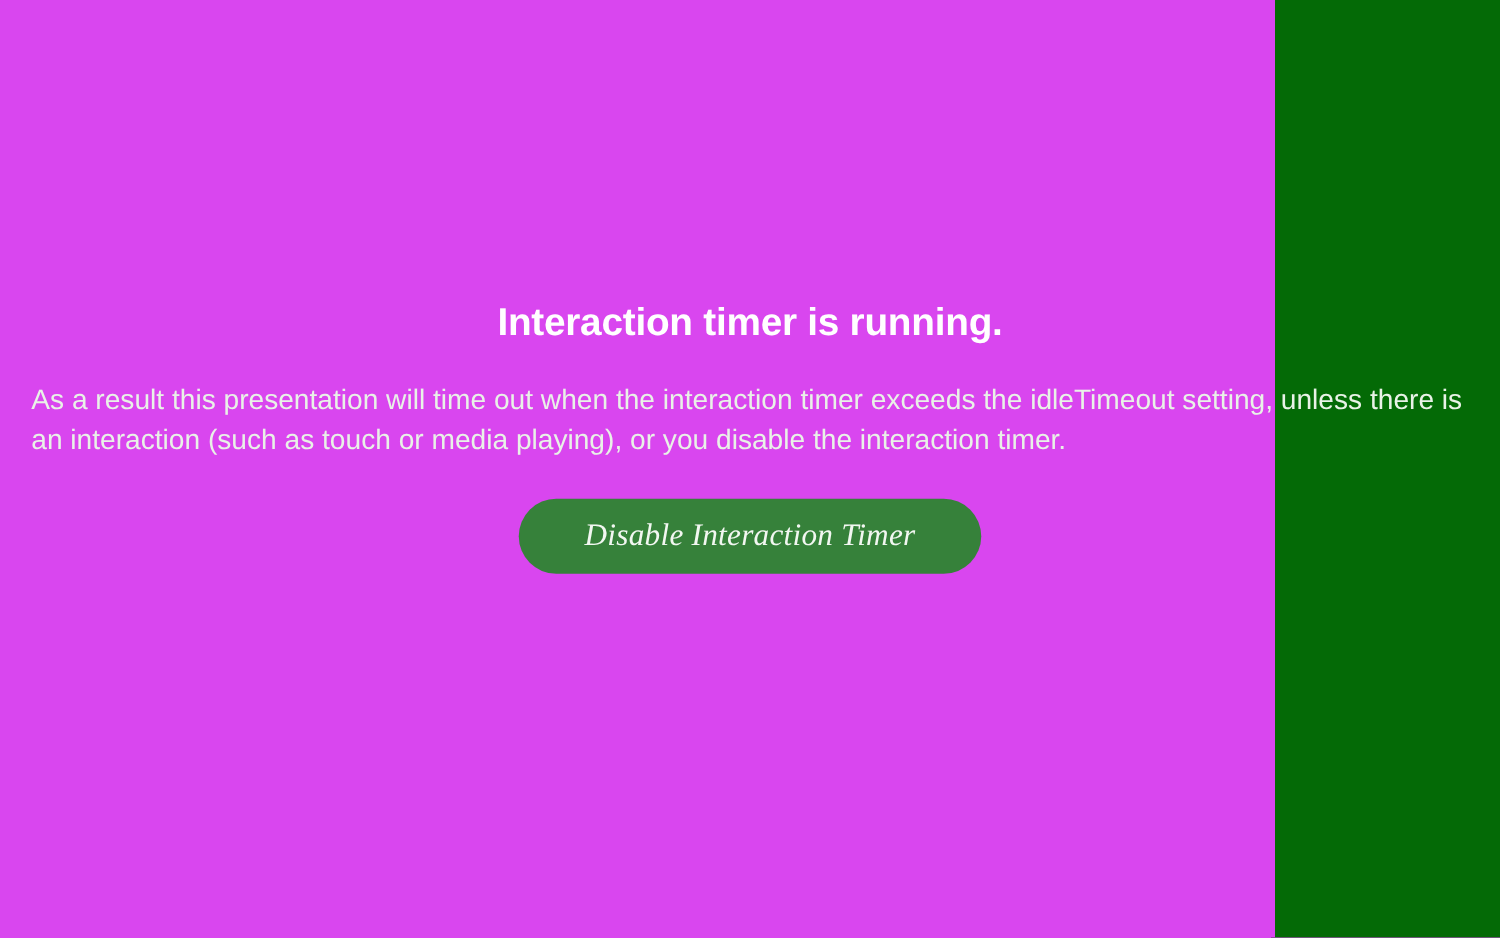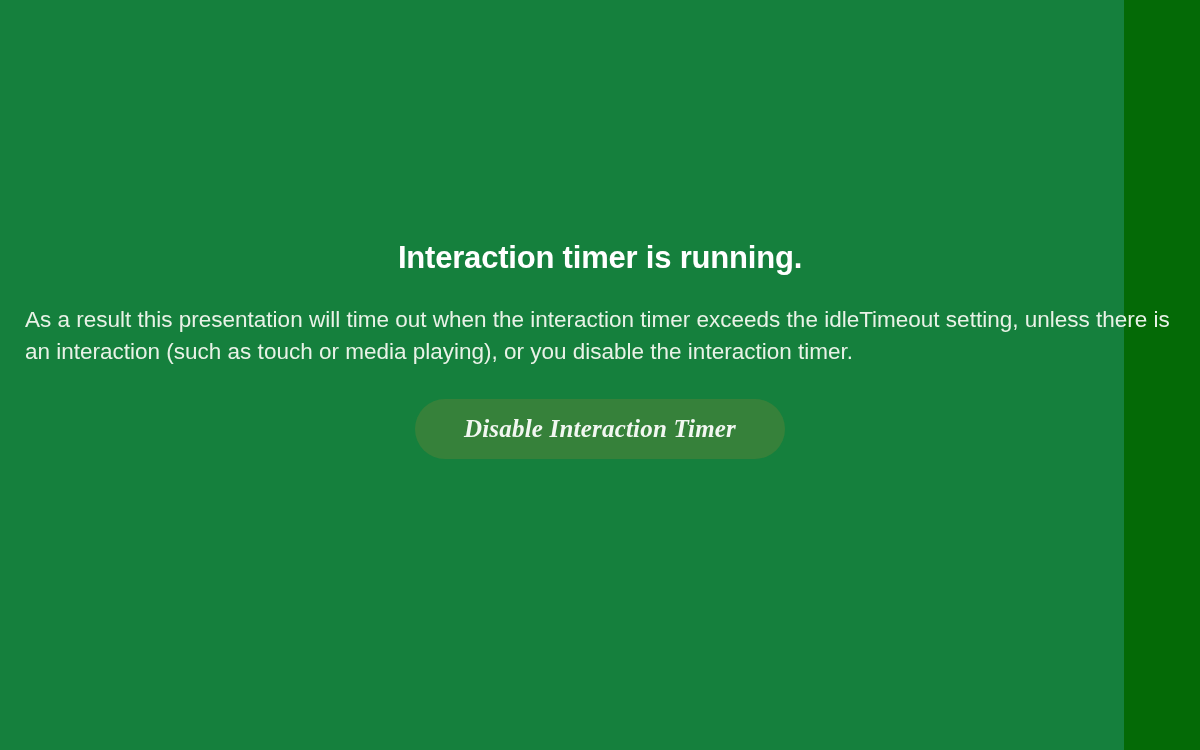--- a/index.html
+++ b/index.html
@@ -11,23 +11,23 @@
     width: 1200px;
     height: 750px;
     overflow: hidden;
     background: #046a06;
     font-family: "Liberation Sans", sans-serif;
     -webkit-font-smoothing: antialiased;
   }
 
   .screen {
     position: relative;
-    width: 1124px;
+    width: 1020px;
     height: 750px;
-    background: #15803d;
+    background: #d946ef;
     box-sizing: border-box;
   }
 
   .notice-panel {
     position: absolute;
     left: 0;
     top: 0;
     width: 1200px;
     height: 750px;
     display: flex;
@@ -76,21 +76,21 @@
     height: 60px;
     padding: 0 40px;
     box-sizing: border-box;
     border: none;
     outline: none;
     border-radius: 999px;
     background: #36813a;
     color: #f2f7f1;
     font-family: "Liberation Serif", serif;
     font-size: 25px;
-    font-weight: bold;
+    font-weight: normal;
     font-style: italic;
     letter-spacing: 0.2px;
     cursor: pointer;
     line-height: 1;
   }
 </style>
 </head>
 <body>
 
 <div class="screen">

